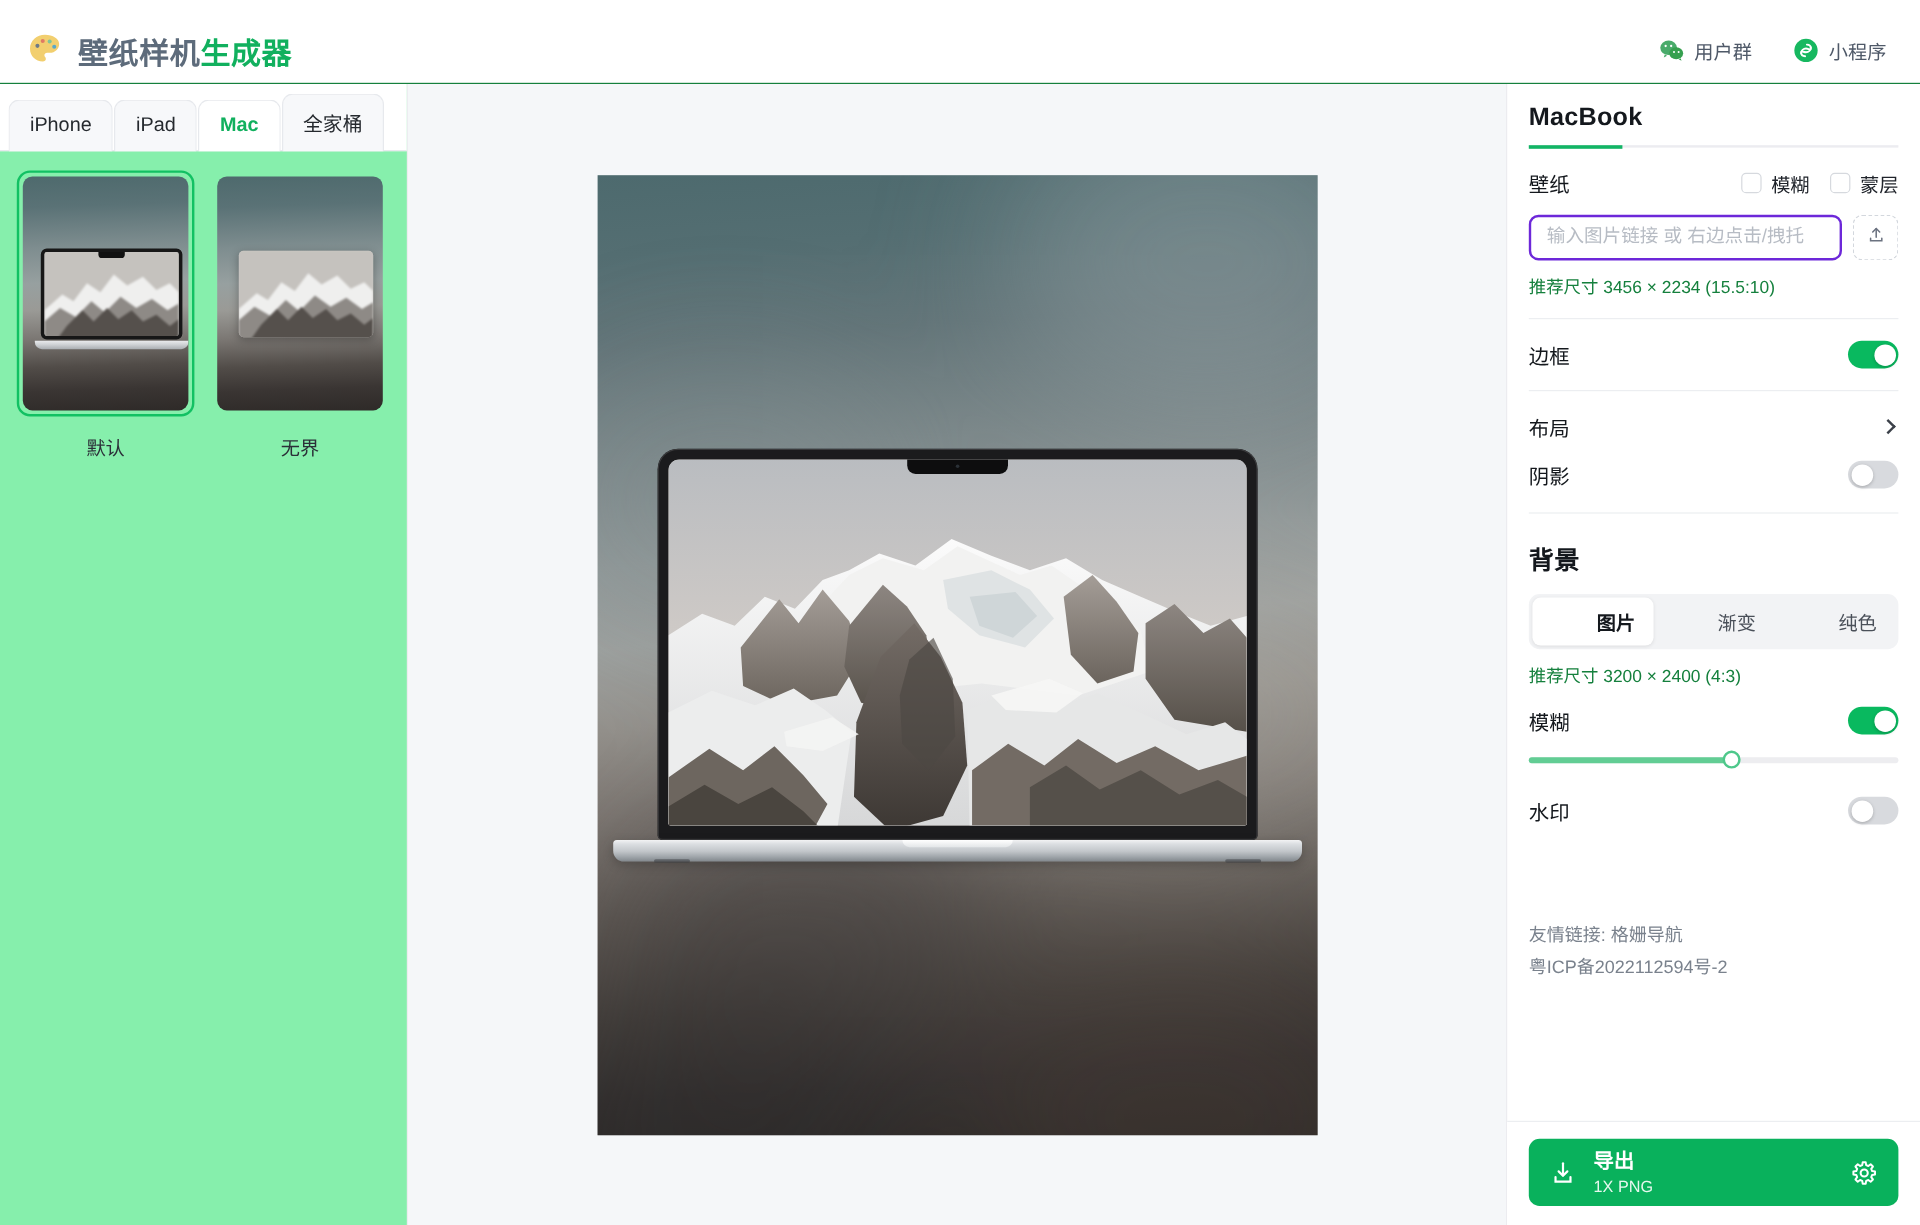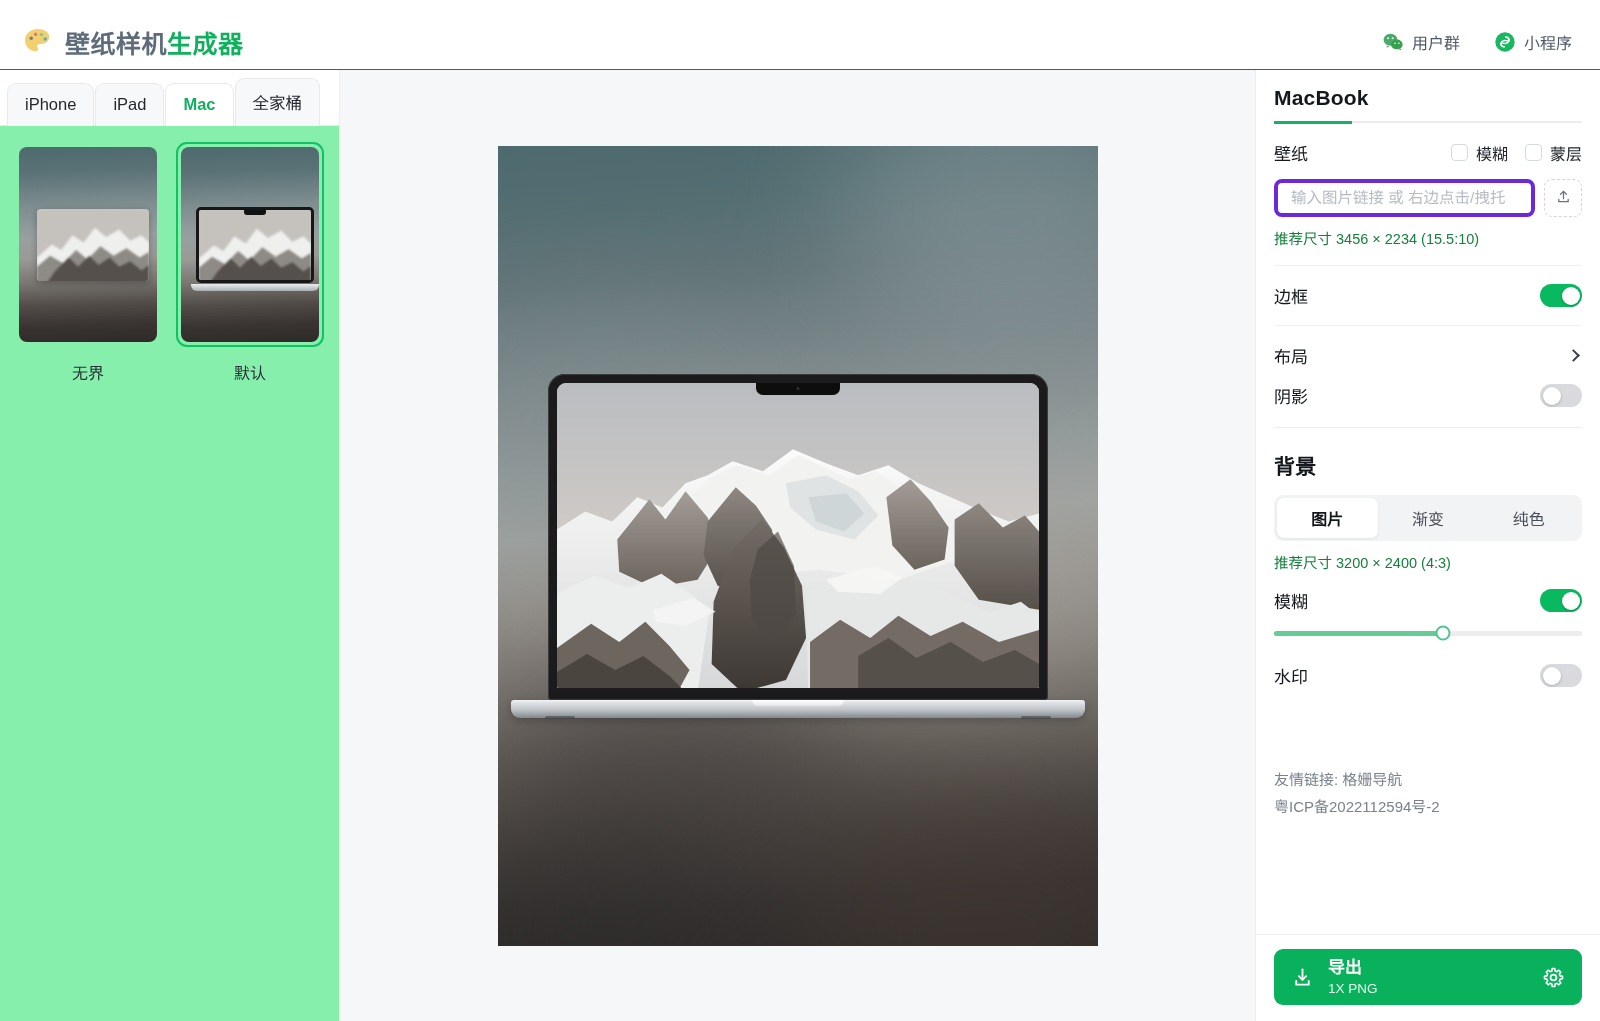--- a/index.html
+++ b/index.html
@@ -168,21 +168,21 @@
   .row-label { font-size: 17px; color: #14181d; font-weight: 500; }
 
   .section { padding-top: 17px; }
   .checks { display: flex; align-items: center; gap: 17px; }
   .check { display: flex; align-items: center; gap: 8px; cursor: pointer; }
   .check-box { width: 17px; height: 17px; border: 1.6px solid #d6d9de; border-radius: 4px; background: #fff; }
   .check-text { font-size: 16px; color: #20242b; }
 
   .input-row { display: flex; align-items: center; gap: 9px; margin-top: 14px; }
   .text-input {
-    flex: 1; height: 38px; border: 4px solid #6d28d9; border-radius: 8px;
+    flex: 1; height: 38px; border: 2px solid #6d28d9; border-radius: 8px;
     padding: 0 13px; font-size: 15.5px; color: #20242b; background: #fff;
     font-family: inherit; outline: none;
   }
   .text-input::placeholder { color: #b7bcc4; }
   .upload-btn {
     width: 38px; height: 38px; border: 1.4px dashed #d3d7dd; border-radius: 8px;
     background: #fff; display: flex; align-items: center; justify-content: center; cursor: pointer;
   }
   .hint { margin-top: 10px; font-size: 14.5px; color: #15803d; }
 
@@ -202,21 +202,21 @@
   .toggle.on .knob { left: 21.5px; }
 
   .chev { width: 9px; height: 9px; border-right: 2px solid #3b4049; border-bottom: 2px solid #3b4049;
     transform: rotate(-45deg); margin-right: 4px; }
 
   .seg {
     display: flex; background: #f2f3f5; border-radius: 9px; padding: 3px;
     margin-top: 15px;
   }
   .seg-item {
-    flex: 1; text-align: center; padding: 8px 15px; font-size: 16px; color: #4a5059;
+    flex: 1; text-align: right; padding: 8px 15px; font-size: 16px; color: #4a5059;
     border-radius: 7px; cursor: pointer;
   }
   .seg-item.active { background: #ffffff; color: #14181d; font-weight: 600; box-shadow: 0 1px 3px rgba(0,0,0,.08); }
 
   .slider-wrap { margin-top: 12px; height: 16px; display: flex; align-items: center; }
   .slider-track { flex: 1; height: 5px; border-radius: 3px; background: #ededf0; position: relative; }
   .slider-fill { position: absolute; left: 0; top: 0; height: 100%; border-radius: 3px; background: #62cd94; }
   .slider-thumb {
     position: absolute; top: 50%; transform: translate(-50%,-50%);
     width: 15px; height: 15px; border-radius: 50%; background: #fff;
@@ -288,58 +288,58 @@
 
     <div class="sidebar">
       <div class="tabs">
         <div class="tab">iPhone</div>
         <div class="tab">iPad</div>
         <div class="tab active">Mac</div>
         <div class="tab">全家桶</div>
       </div>
 
       <div class="thumbs">
-        <div class="thumb-cell">
-          <div class="thumb-frame">
-            <div class="thumb-img">
-              <div class="thumb-borderless">
-                <div class="ph">
-                  <svg viewBox="0 0 120 80" preserveAspectRatio="none">
-                    <rect width="120" height="80" fill="#c5c2be"></rect>
-                    <path d="M0 52 L16 38 L26 44 L38 28 L50 36 L62 20 L74 30 L88 22 L100 34 L112 28 L120 36 L120 80 L0 80Z" fill="#efefee"></path>
-                    <path d="M0 62 L14 50 L28 58 L42 44 L54 54 L68 40 L82 50 L96 42 L110 52 L120 46 L120 80 L0 80Z" fill="#8e8a86"></path>
-                    <path d="M20 66 L34 52 L44 62 L56 50 L66 60 L78 52 L88 62 L100 56 L112 66 L120 60 L120 80 L10 80Z" fill="#55504c"></path>
-                  </svg>
-                </div>
-              </div>
-            </div>
-          </div>
-          <div class="thumb-label">无界</div>
-        </div>
-
         <div class="thumb-cell selected">
           <div class="thumb-frame">
             <div class="thumb-img">
               <div class="thumb-mac">
                 <div class="thumb-screen">
                   <div class="thumb-notch"></div>
                   <div class="ph">
                     <svg viewBox="0 0 120 80" preserveAspectRatio="none">
                       <rect width="120" height="80" fill="#c5c2be"></rect>
                       <path d="M0 52 L16 38 L26 44 L38 28 L50 36 L62 20 L74 30 L88 22 L100 34 L112 28 L120 36 L120 80 L0 80Z" fill="#efefee"></path>
                       <path d="M0 62 L14 50 L28 58 L42 44 L54 54 L68 40 L82 50 L96 42 L110 52 L120 46 L120 80 L0 80Z" fill="#8e8a86"></path>
                       <path d="M20 66 L34 52 L44 62 L56 50 L66 60 L78 52 L88 62 L100 56 L112 66 L120 60 L120 80 L10 80Z" fill="#55504c"></path>
                     </svg>
                   </div>
                 </div>
                 <div class="thumb-base"></div>
               </div>
             </div>
           </div>
           <div class="thumb-label">默认</div>
+        </div>
+
+        <div class="thumb-cell">
+          <div class="thumb-frame">
+            <div class="thumb-img">
+              <div class="thumb-borderless">
+                <div class="ph">
+                  <svg viewBox="0 0 120 80" preserveAspectRatio="none">
+                    <rect width="120" height="80" fill="#c5c2be"></rect>
+                    <path d="M0 52 L16 38 L26 44 L38 28 L50 36 L62 20 L74 30 L88 22 L100 34 L112 28 L120 36 L120 80 L0 80Z" fill="#efefee"></path>
+                    <path d="M0 62 L14 50 L28 58 L42 44 L54 54 L68 40 L82 50 L96 42 L110 52 L120 46 L120 80 L0 80Z" fill="#8e8a86"></path>
+                    <path d="M20 66 L34 52 L44 62 L56 50 L66 60 L78 52 L88 62 L100 56 L112 66 L120 60 L120 80 L10 80Z" fill="#55504c"></path>
+                  </svg>
+                </div>
+              </div>
+            </div>
+          </div>
+          <div class="thumb-label">无界</div>
         </div>
       </div>
     </div>
 
     <div class="canvas-area">
       <div class="stage">
         <div class="blobs">
           <div class="blob b1"></div>
             <div class="blob b2"></div>
             <div class="blob b3"></div>

